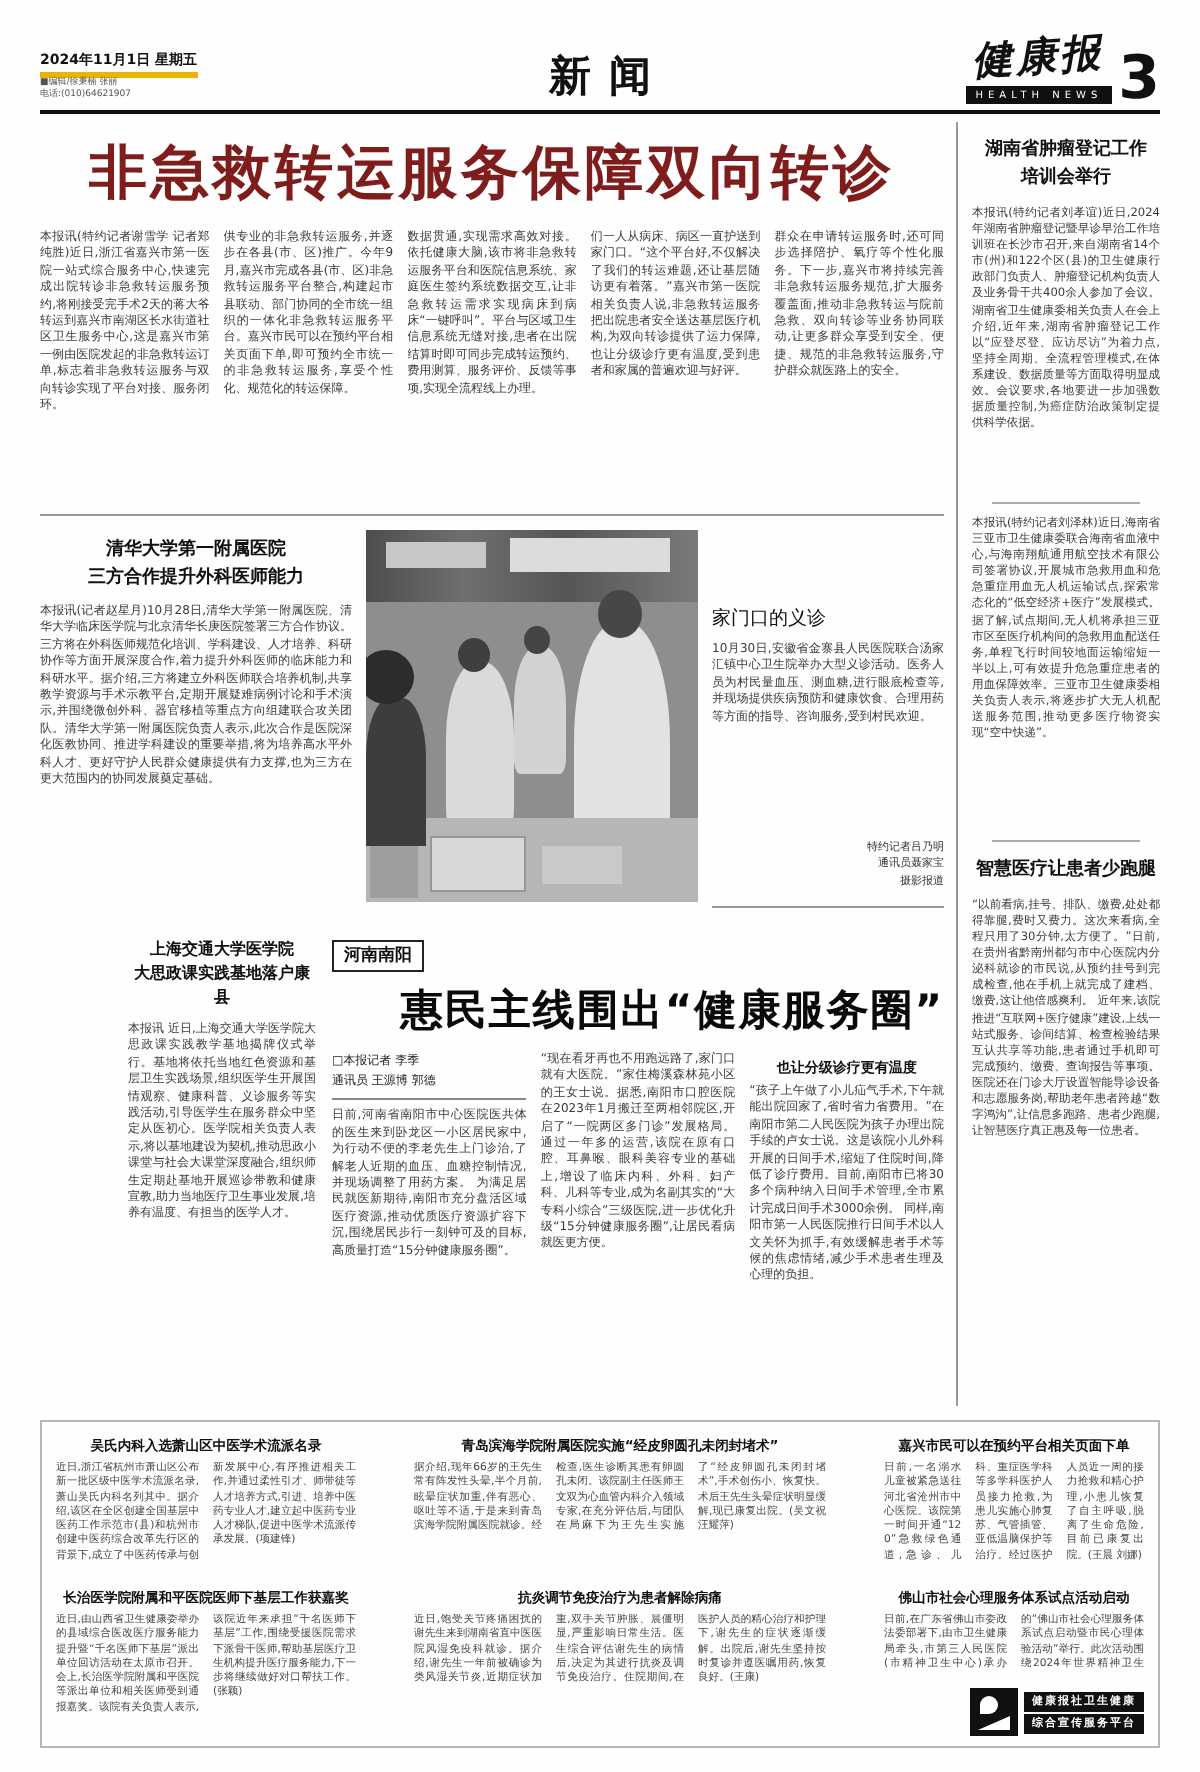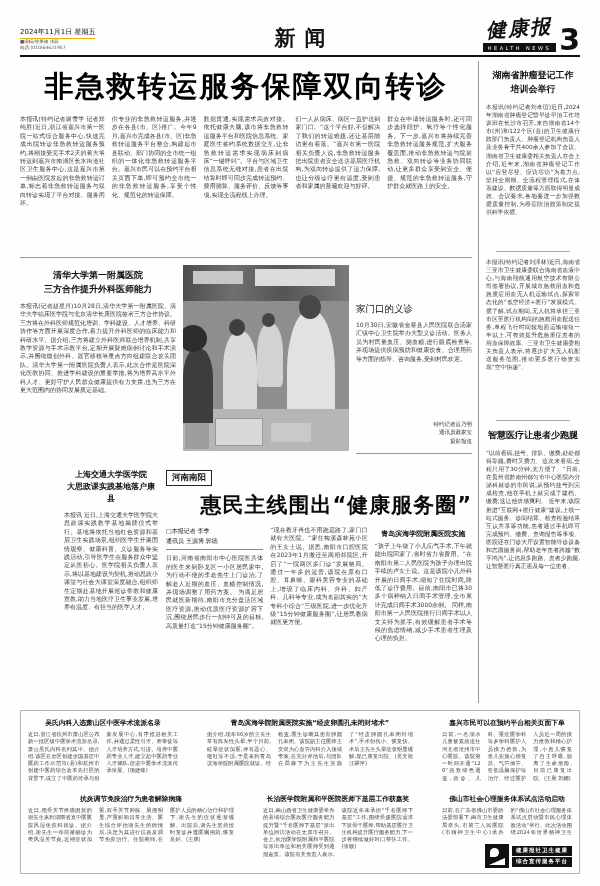--- a/index.html
+++ b/index.html
@@ -3,41 +3,41 @@
 <meta charset="utf-8">
 <style>
   html,body{margin:0;padding:0;background:#e9e9e9;}
   .page{position:relative;width:600px;height:886px;background:#fefefe;margin:0 auto;
         font-family:"DejaVu Sans","Liberation Sans",sans-serif;color:#222;overflow:hidden;box-sizing:border-box;}
   .inner{position:absolute;left:20px;right:20px;top:14px;}
 
   
   .hd{display:flex;align-items:flex-end;justify-content:space-between;height:38px;}
   .hd-left{width:150px;}
-  .date{font-size:7px;font-weight:normal;color:#111;border-bottom:1px solid #eab308;display:inline-block;padding-bottom:1px;}
+  .date{font-size:7px;font-weight:bold;color:#111;border-bottom:3px solid #eab308;display:inline-block;padding-bottom:1px;}
   .tiny{font-size:4.5px;color:#555;line-height:1.5;}
   .hd-center{font-size:21px;font-weight:bold;letter-spacing:9px;color:#111;padding-left:9px;}
   .hd-right{display:flex;align-items:flex-end;gap:3px;width:150px;justify-content:flex-end;}
   .mast-col{display:flex;flex-direction:column;align-items:center;}
   .mast-script{font-family:"DejaVu Serif","Liberation Serif",serif;font-style:italic;font-weight:bold;
                font-size:20px;transform:rotate(-4deg);letter-spacing:2px;color:#111;}
   .mast-en{background:#111;color:#fff;font-size:5px;letter-spacing:2.5px;padding:1.5px 5px;margin-top:1px;}
   .page-num{font-size:30px;font-weight:bold;line-height:0.85;color:#111;}
   .rule-heavy{border-top:2px solid #111;margin-top:3px;}
 
   
   .bodytext{font-size:6px;line-height:1.4;color:#3a3a3a;text-align:justify;word-break:break-all;overflow:hidden;}
   .hairline{border-top:1px solid #999;}
 
   
   .content{display:flex;margin-top:4px;}
   .main-col{width:452px;}
   .sidebar{width:102px;border-left:1px solid #999;margin-left:6px;padding-left:7px;box-sizing:border-box;}
 
-  .lead-h{font-size:29px;font-weight:bold;letter-spacing:2px;text-align:center;margin:6px 0 8px;color:#000000;}
+  .lead-h{font-size:29px;font-weight:bold;letter-spacing:2px;text-align:center;margin:6px 0 8px;color:#7f1d1d;}
   .lead-body{display:flex;gap:7px;height:142px;overflow:hidden;}
   .lead-body .colbox{flex:1;}
 
   .mid1{display:flex;gap:7px;margin-top:7px;height:194px;overflow:hidden;}
   .art-a{width:156px;}
   .a-title{font-size:9px;font-weight:bold;text-align:center;line-height:1.5;margin:4px 0 6px;color:#111;}
   .art-a .bodytext{height:150px;}
 
   
   .photo{position:relative;width:166px;height:186px;background:#8e8e8e;overflow:hidden;flex-shrink:0;}
@@ -194,21 +194,21 @@
                 <div class="byline">
                   <div>□本报记者 李季</div>
                   <div>通讯员 王源博 郭德</div>
                 </div>
                 <div class="bodytext">日前,河南省南阳市中心医院医共体的医生来到卧龙区一小区居民家中,为行动不便的李老先生上门诊治,了解老人近期的血压、血糖控制情况,并现场调整了用药方案。 为满足居民就医新期待,南阳市充分盘活区域医疗资源,推动优质医疗资源扩容下沉,围绕居民步行一刻钟可及的目标,高质量打造“15分钟健康服务圈”。</div>
               </div>
               <div class="ccol">
                 <div class="bodytext">“现在看牙再也不用跑远路了,家门口就有大医院。”家住梅溪森林苑小区的王女士说。据悉,南阳市口腔医院在2023年1月搬迁至两相邻院区,开启了“一院两区多门诊”发展格局。 通过一年多的运营,该院在原有口腔、耳鼻喉、眼科美容专业的基础上,增设了临床内科、外科、妇产科、儿科等专业,成为名副其实的“大专科小综合”三级医院,进一步优化升级“15分钟健康服务圈”,让居民看病就医更方便。</div>
               </div>
               <div class="ccol">
-                <div class="csub">青岛滨海学院附属医院实施</div>
+                <div class="csub">也让分级诊疗更有温度</div>
                 <div class="bodytext">“孩子上午做了小儿疝气手术,下午就能出院回家了,省时省力省费用。”在南阳市第二人民医院为孩子办理出院手续的卢女士说。这是该院小儿外科开展的日间手术,缩短了住院时间,降低了诊疗费用。目前,南阳市已将30多个病种纳入日间手术管理,全市累计完成日间手术3000余例。 同样,南阳市第一人民医院推行日间手术以人文关怀为抓手,有效缓解患者手术等候的焦虑情绪,减少手术患者生理及心理的负担。</div>
               </div>
             </div>
           </div>
         </div>
       </div>
 
       <aside class="sidebar">
         <section>
           <div class="s-title">
@@ -238,27 +238,27 @@
         <div class="b-art w2">
           <div class="b-title">青岛滨海学院附属医院实施“经皮卵圆孔未闭封堵术”</div>
           <div class="b-body cols3 hb1">据介绍,现年66岁的王先生常有阵发性头晕,半个月前,眩晕症状加重,伴有恶心、呕吐等不适,于是来到青岛滨海学院附属医院就诊。经检查,医生诊断其患有卵圆孔未闭。该院副主任医师王文双为心血管内科介入领域专家,在充分评估后,与团队在局麻下为王先生实施了“经皮卵圆孔未闭封堵术”,手术创伤小、恢复快。术后王先生头晕症状明显缓解,现已康复出院。(吴文祝 汪耀萍)</div>
         </div>
         <div class="b-art w3">
           <div class="b-title">嘉兴市民可以在预约平台相关页面下单</div>
           <div class="b-body cols3 hb1">日前,一名溺水儿童被紧急送往河北省沧州市中心医院。该院第一时间开通“120”急救绿色通道,急诊、儿科、重症医学科等多学科医护人员接力抢救,为患儿实施心肺复苏、气管插管、亚低温脑保护等治疗。经过医护人员近一周的接力抢救和精心护理,小患儿恢复了自主呼吸,脱离了生命危险,目前已康复出院。(王晨 刘娜)</div>
         </div>
       </div>
       <div class="b-row">
+        <div class="b-art w1">
+          <div class="b-title">长治医学院附属和平医院医师下基层工作获嘉奖</div>
+          <div class="b-body cols2 hb2">近日,由山西省卫生健康委举办的县域综合医改医疗服务能力提升暨“千名医师下基层”派出单位回访活动在太原市召开。会上,长治医学院附属和平医院等派出单位和相关医师受到通报嘉奖。该院有关负责人表示,该院近年来承担“千名医师下基层”工作,围绕受援医院需求下派骨干医师,帮助基层医疗卫生机构提升医疗服务能力,下一步将继续做好对口帮扶工作。(张颖)</div>
+        </div>
         <div class="b-art w2">
           <div class="b-title">抗炎调节免疫治疗为患者解除病痛</div>
           <div class="b-body cols3 hb2">近日,饱受关节疼痛困扰的谢先生来到湖南省直中医医院风湿免疫科就诊。据介绍,谢先生一年前被确诊为类风湿关节炎,近期症状加重,双手关节肿胀、晨僵明显,严重影响日常生活。医生综合评估谢先生的病情后,决定为其进行抗炎及调节免疫治疗。住院期间,在医护人员的精心治疗和护理下,谢先生的症状逐渐缓解。出院后,谢先生坚持按时复诊并遵医嘱用药,恢复良好。(王康)</div>
-        </div>
-        <div class="b-art w1">
-          <div class="b-title">长治医学院附属和平医院医师下基层工作获嘉奖</div>
-          <div class="b-body cols2 hb2">近日,由山西省卫生健康委举办的县域综合医改医疗服务能力提升暨“千名医师下基层”派出单位回访活动在太原市召开。会上,长治医学院附属和平医院等派出单位和相关医师受到通报嘉奖。该院有关负责人表示,该院近年来承担“千名医师下基层”工作,围绕受援医院需求下派骨干医师,帮助基层医疗卫生机构提升医疗服务能力,下一步将继续做好对口帮扶工作。(张颖)</div>
         </div>
         <div class="b-art w3">
           <div class="b-title">佛山市社会心理服务体系试点活动启动</div>
           <div class="b-body cols2 hb3">日前,在广东省佛山市委政法委部署下,由市卫生健康局牵头,市第三人民医院(市精神卫生中心)承办的“佛山市社会心理服务体系试点启动暨市民心理体验活动”举行。此次活动围绕2024年世界精神卫生日“共建共治共享,同心健心安心”主题开展,工作人员带领群众进行了心理健康角色推演游戏,并提供心理测查咨询等服务。(谢建玲 黎锦文)</div>
           <div class="logo-row">
             <div class="logo-mark"></div>
             <div class="logo-text">
               <div>健康报社卫生健康</div>
               <div>综合宣传服务平台</div>
             </div>

